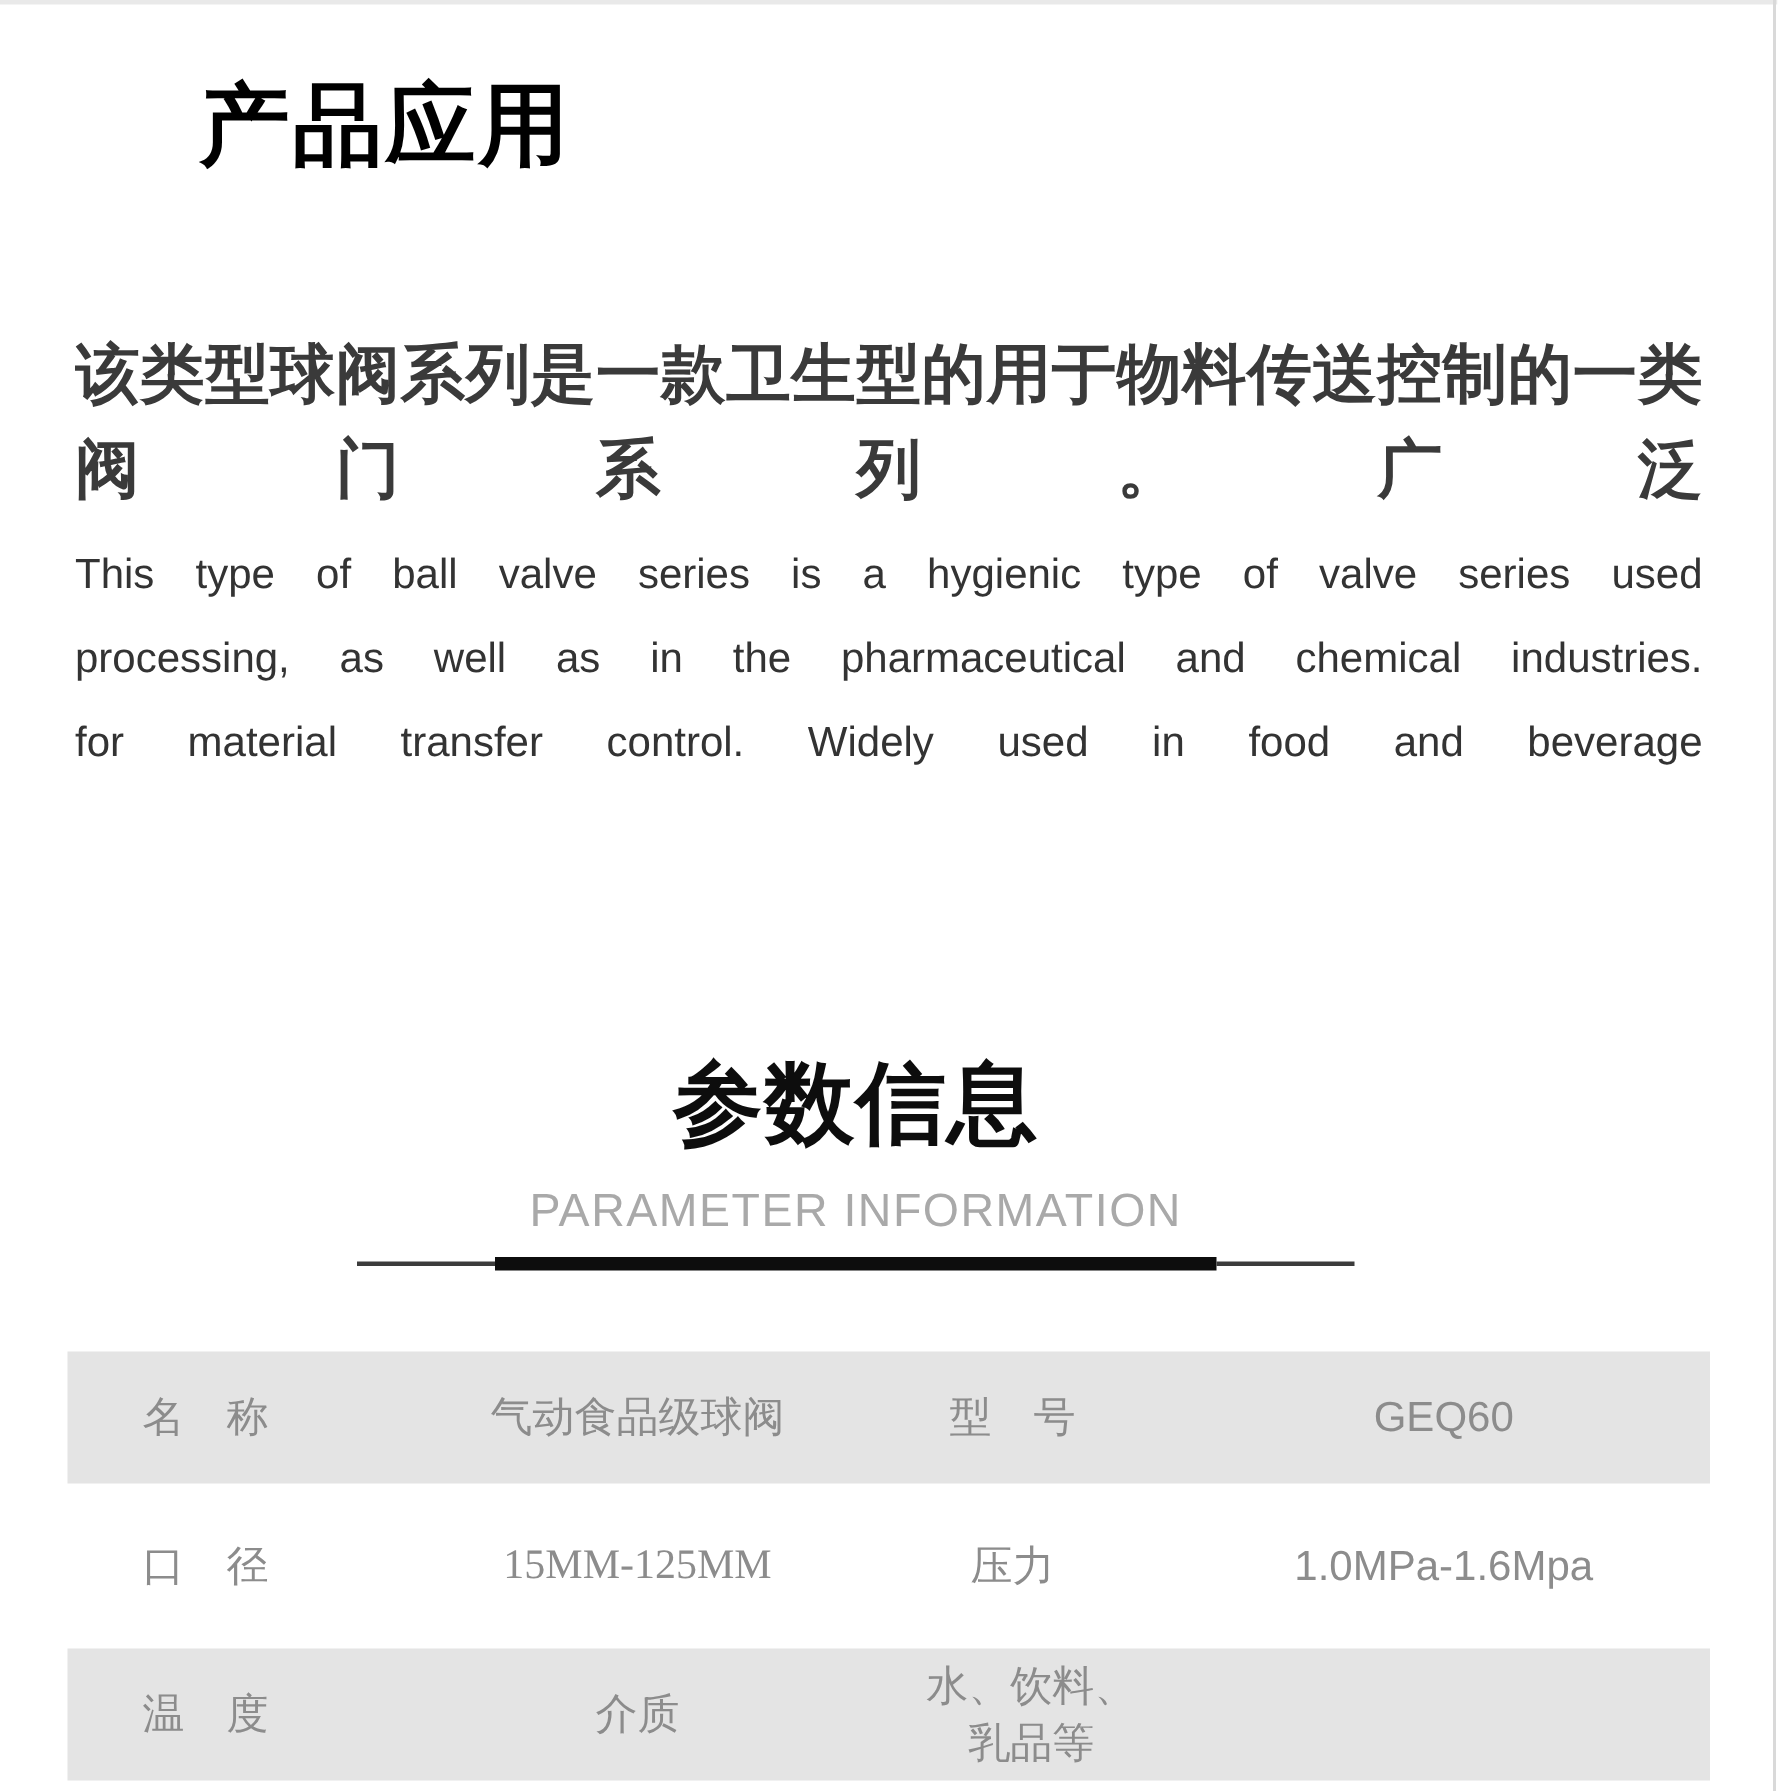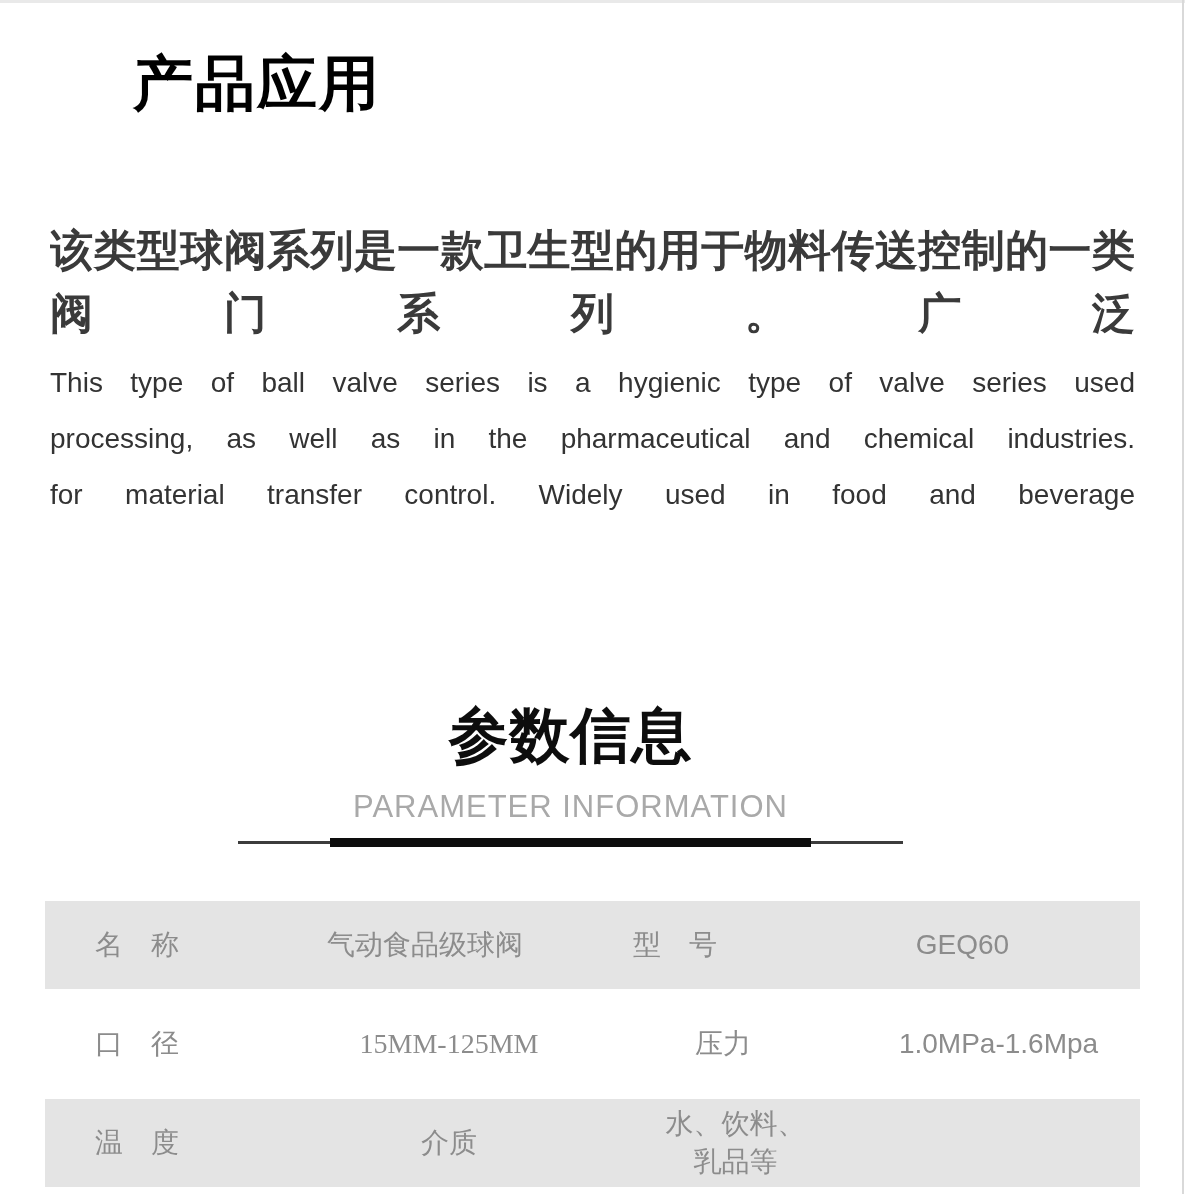--- a/index.html
+++ b/index.html
@@ -98,21 +98,21 @@
     margin: 54px 45px 0 45px;
   }
   .param-row {
     height: 88px;
     display: grid;
     grid-template-columns: 215px 330px 170px 1fr;
     align-items: center;
     font-size: 28px;
     color: #8c8c8c;
   }
-  .param-row + .param-row { margin-top: 11px; gap: 24px; }
+  .param-row + .param-row { margin-top: 11px; }
   .param-row.shaded { background: #e4e4e4; }
   .cell-label1 { padding-left: 50px; text-align: left; }
   .cell-value1 { text-align: center; font-family: Liberation Serif, serif; }
   .cell-label2 { text-align: center; }
   .cell-value2 { text-align: center; padding-left: 25px; }
 </style>
 </head>
 <body>
 
 <div class="top-edge"></div>

